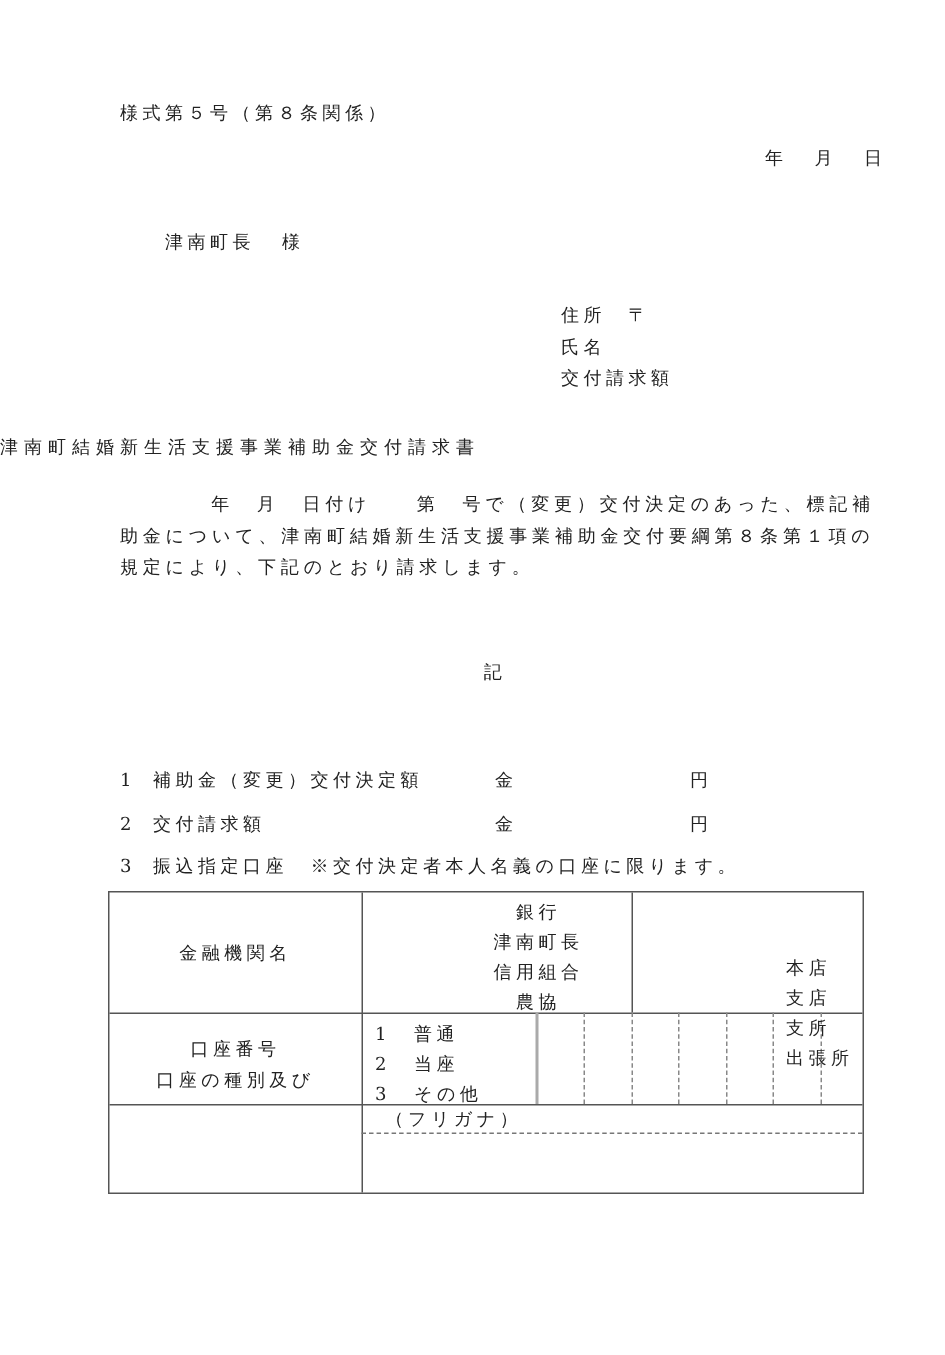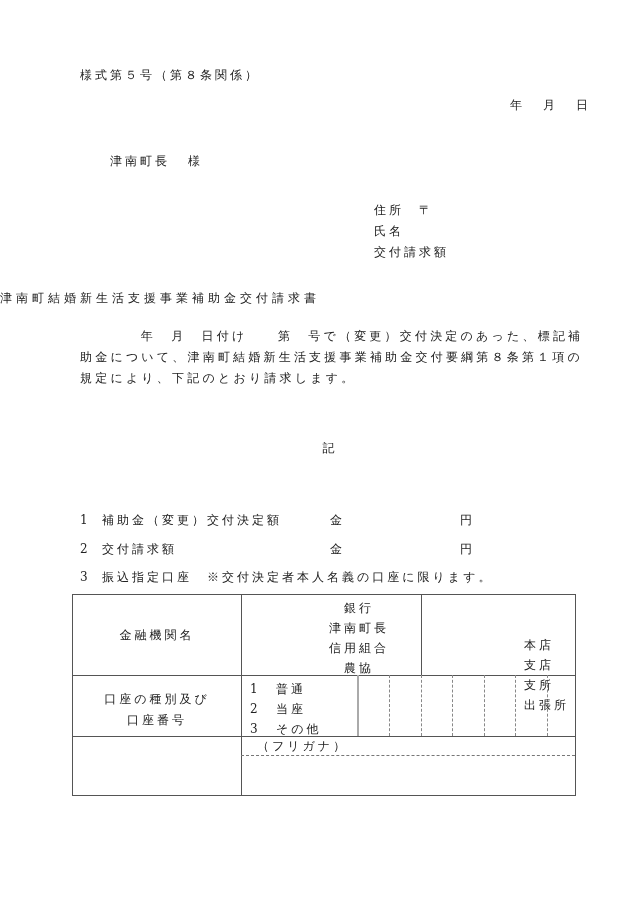--- a/index.html
+++ b/index.html
@@ -101,22 +101,22 @@
     <div>農協</div>
   </div>
   <div class="branch-type">
     <div>本店</div>
     <div>支店</div>
     <div>支所</div>
     <div>出張所</div>
   </div>
 
   <div class="cell-label" style="top:94px; line-height:21px;">
+    <div>口座番号</div>
     <div>口座の種別及び</div>
-    <div>口座番号</div>
   </div>
   <div class="acct-type" style="top:84px;">
     <div><span class="n">1</span><span>普通</span></div>
     <div><span class="n">2</span><span>当座</span></div>
     <div><span class="n">3</span><span>その他</span></div>
   </div>
 
   <div class="furigana">（フリガナ）</div>
 </div>
 

